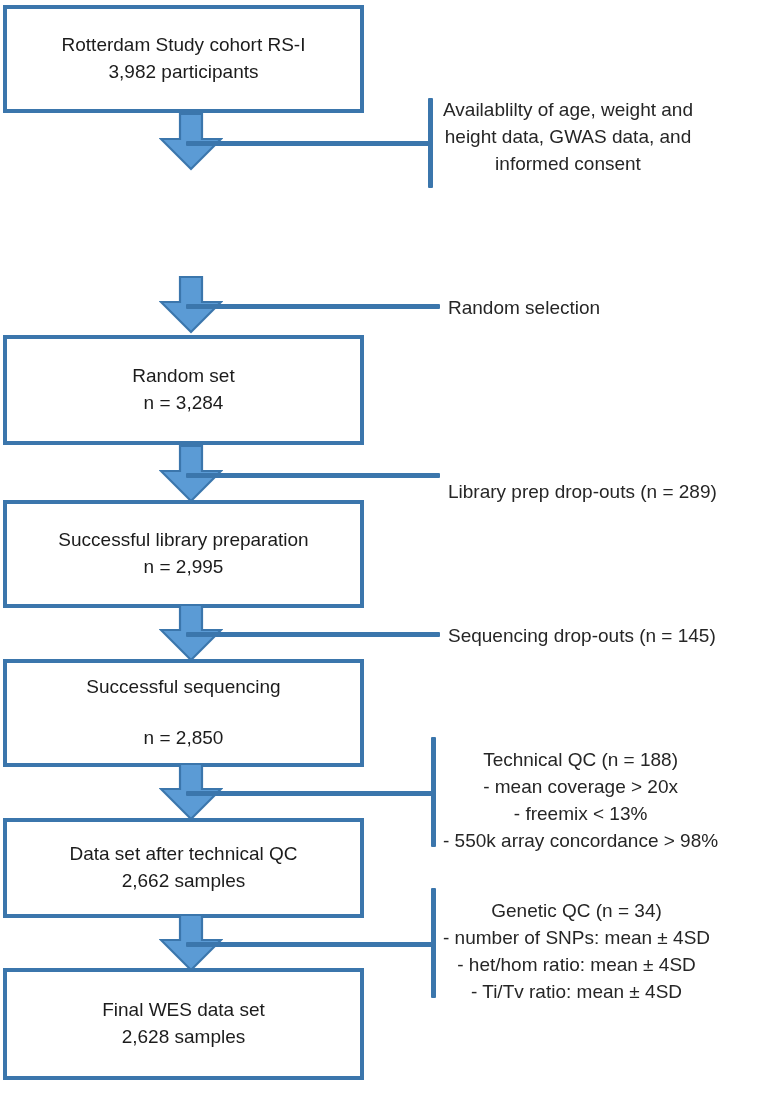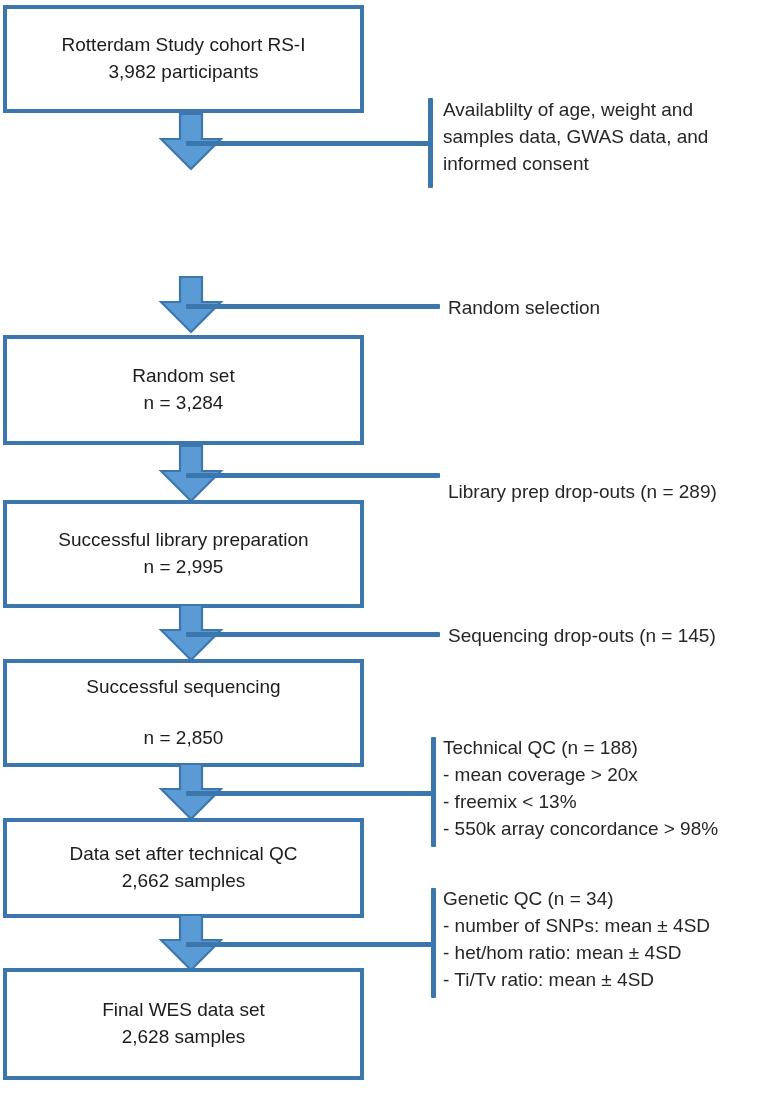--- a/index.html
+++ b/index.html
@@ -62,43 +62,44 @@
     border-radius: 1px;
   }
 
   
   .annot {
     position: absolute;
     color: #262626;
     font-size: 19px;
     line-height: 1.43;
     white-space: nowrap;
+    text-align: center;
   }
   .annot .a-line { display: block; }
-  .annot.tight { line-height: 1.42; }
+  .annot.tight { line-height: 1.42; margin-top: 12px; }
 </style>
 </head>
 <body>
 
 <div id="canvas">
 
   <div class="flow-box" style="top:5px; height:108px;">
     <span class="line1">Rotterdam Study cohort RS-I</span>
     <span class="line2">3,982 participants</span>
   </div>
 
   <svg class="arrow" style="left:159px; top:113px;" viewBox="0 0 64 58" preserveAspectRatio="none">
     <polygon points="21,1 43,1 43,26 62,26 32,56 2,26 21,26" fill="#5b9bd5" stroke="#3b76ac" stroke-width="2.2" stroke-linejoin="miter"></polygon>
   </svg>
 
   <div class="stub-h" style="left:186px; top:141px; width:245px;"></div>
   <div class="bracket-v" style="left:428px; top:98px; height:90px;"></div>
   <div class="annot" style="left:443px; top:96px;">
     <span class="a-line">Availablilty of age, weight and</span>
-    <span class="a-line">samples data, GWAS data, and</span>
+    <span class="a-line">height data, GWAS data, and</span>
     <span class="a-line">informed consent</span>
   </div>
 
 
   <svg class="arrow" style="left:159px; top:276px;" viewBox="0 0 64 58" preserveAspectRatio="none">
     <polygon points="21,1 43,1 43,26 62,26 32,56 2,26 21,26" fill="#5b9bd5" stroke="#3b76ac" stroke-width="2.2" stroke-linejoin="miter"></polygon>
   </svg>
 
   <div class="stub-h" style="left:186px; top:304px; width:254px;"></div>
   <div class="annot" style="left:448px; top:294px;">

